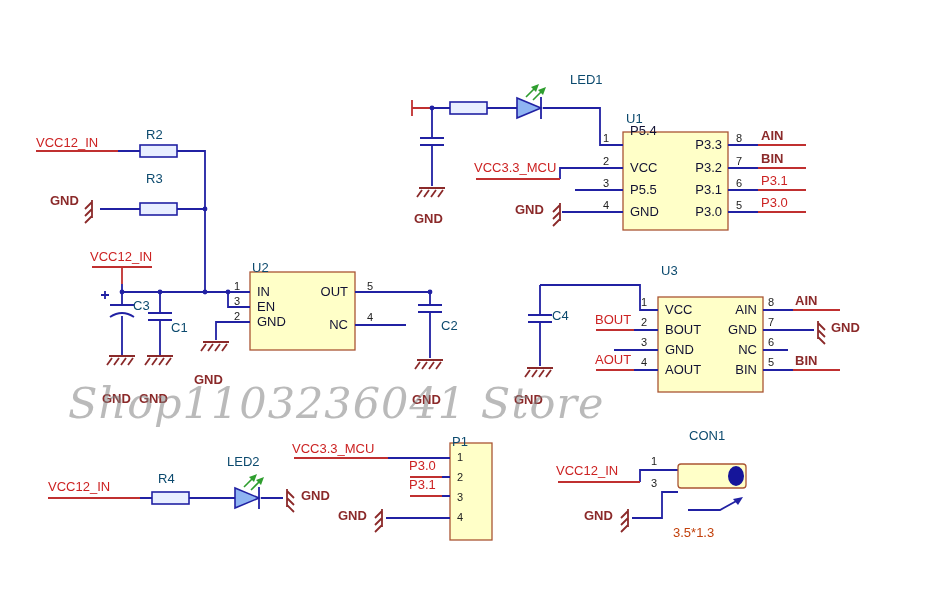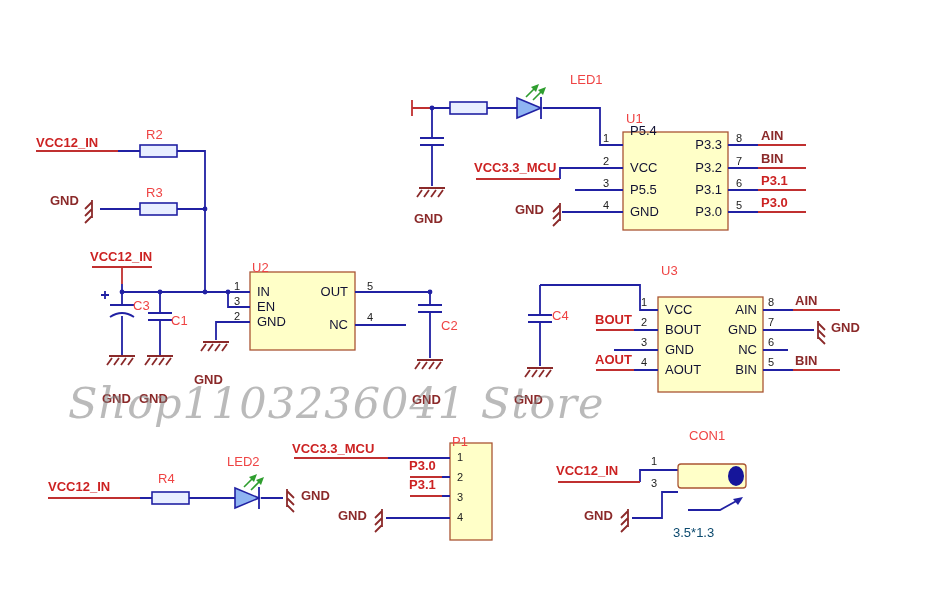--- a/index.html
+++ b/index.html
@@ -1,26 +1,26 @@
 <!DOCTYPE html>
 <html><head>
 <meta charset="utf-8">
 <style>
   *{margin:0;padding:0;box-sizing:border-box}
   html,body{background:#ffffff}
   .canvas{position:relative;width:940px;height:598px;background:#ffffff;
           font-family:"Liberation Sans",sans-serif;overflow:hidden}
   .canvas svg{position:absolute;left:0;top:0}
   .t{position:absolute;white-space:nowrap;font-size:13px;line-height:14px}
-  .net{color:#cc2222;font-weight:bold}
+  .net{color:#cc2222;font-weight:normal}
   .netm{color:#8b2a2a;font-weight:bold}
-  .ref{color:#ef4444}
+  .ref{color:#0c4a6e}
   .pname{color:#111133}
   .pnum{font-size:11px;line-height:12px;color:#222222}
-  .dim{color:#0c4a6e}
+  .dim{color:#c2410c}
   .ra{text-align:right}
   .wm{position:absolute;left:68px;top:378px;font-family:"DejaVu Serif",serif;
       font-style:italic;font-size:43px;color:rgba(130,130,130,0.55);
       letter-spacing:1px;white-space:nowrap}
   .chip{fill:#ffffc8;stroke:#aa5533;stroke-width:1.3}
   .w{stroke:#2121a3;stroke-width:1.8;fill:none}
   .r{stroke:#c03030;stroke-width:1.8;fill:none}
   .m{stroke:#8b2a2a;stroke-width:1.8;fill:none}
   .comp{stroke:#2121a3;stroke-width:1.8;fill:none}
   .rbody{fill:#e8eeff;stroke:#2121a3;stroke-width:1.6}
@@ -129,25 +129,25 @@
       <circle class="dot" cx="228" cy="292" r="2.4"></circle>
       <circle class="dot" cx="205" cy="209" r="2.4"></circle>
       <circle class="dot" cx="430" cy="292" r="2.4"></circle>
       <circle class="dot" cx="432" cy="108" r="2.4"></circle>
     </g>
   </svg>
 
   <span class="t net" style="left:36px;top:136px">VCC12_IN</span>
   <span class="t ref" style="left:146px;top:128px">R2</span>
   <span class="t netm" style="left:50px;top:194px">GND</span>
-  <span class="t ref" style="left:146px;top:186px">R3</span>
+  <span class="t ref" style="left:146px;top:172px">R3</span>
 
   <span class="t net" style="left:90px;top:250px">VCC12_IN</span>
   <span class="t ref" style="left:133px;top:299px">C3</span>
-  <span class="t ref" style="left:171px;top:314px">C1</span>
+  <span class="t ref" style="left:171px;top:321px">C1</span>
   <span class="t netm" style="left:102px;top:392px">GND</span>
   <span class="t netm" style="left:139px;top:392px">GND</span>
 
   <span class="t ref" style="left:252px;top:261px">U2</span>
   <span class="t pnum" style="left:234px;top:280px">1</span>
   <span class="t pnum" style="left:234px;top:295px">3</span>
   <span class="t pnum" style="left:234px;top:310px">2</span>
   <span class="t pname" style="left:257px;top:285px">IN</span>
   <span class="t pname" style="left:257px;top:300px">EN</span>
   <span class="t pname" style="left:257px;top:315px">GND</span>

